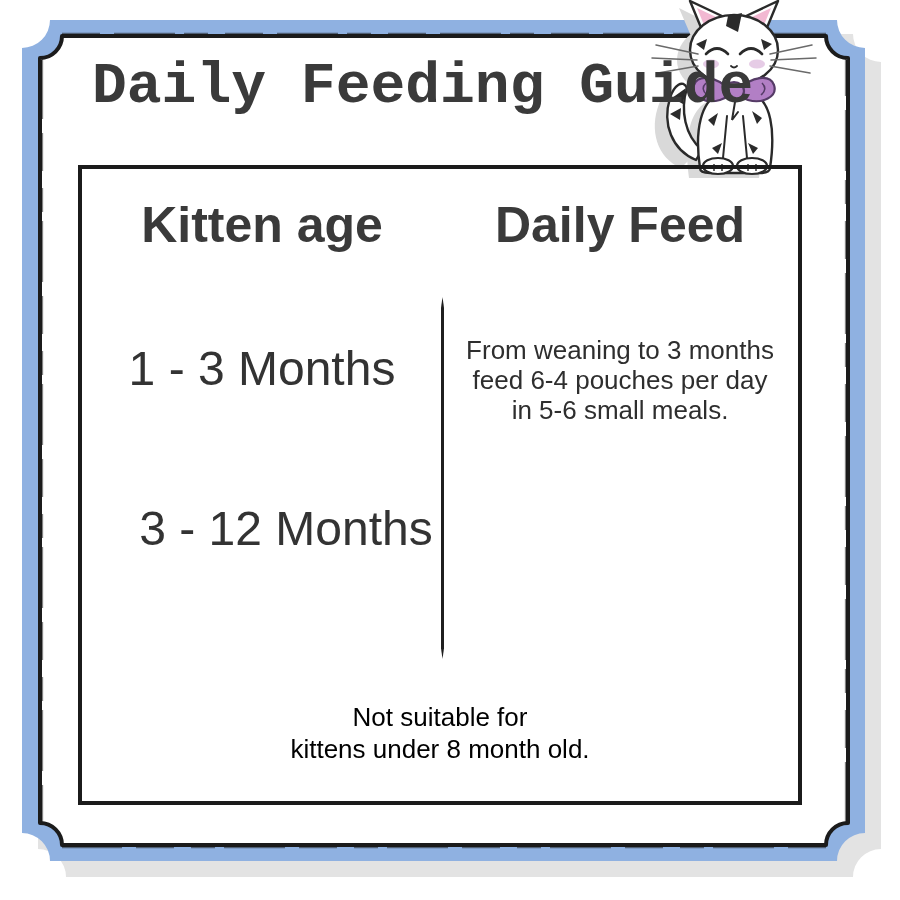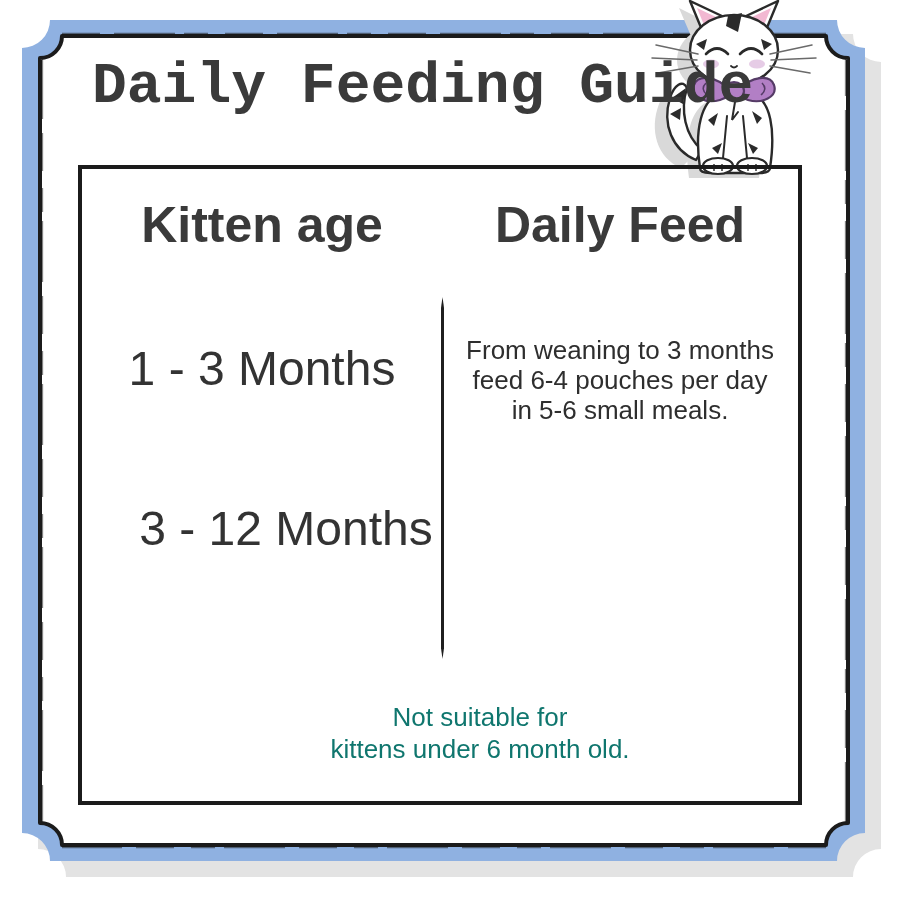--- a/index.html
+++ b/index.html
@@ -39,21 +39,21 @@
   .age-1{left:0;top:172px;}
   .age-2{left:0;top:332px;margin-left:24px;}
   .feed-cell{
     left:358px;width:360px;text-align:center;
     font-size:26px;line-height:30px;color:#2e2e2e;
   }
   .feed-1{top:166px;}
   .feed-2{top:350px;}
   .note-cell{
     left:0;top:532px;width:716px;text-align:center;
-    font-size:26px;line-height:32px;color:#0f766e;padding-left:40px;
+    font-size:26px;line-height:32px;color:#000000;
   }
 </style>
 </head>
 <body>
 
 <svg id="frame-svg" class="abs" viewBox="0 0 900 900" xmlns="http://www.w3.org/2000/svg" aria-hidden="true">
 
   <path d="M 66,34 H 853 A 28 28 0 0 0 881,62 V 849 A 28 28 0 0 0 853,877 H 66 A 28 28 0 0 0 38,849 V 62 A 28 28 0 0 0 66,34 Z" fill="#E3E3E3"></path>
 
   <path d="M 50,20 H 837 A 28 28 0 0 0 865,48 V 833 A 28 28 0 0 0 837,861 H 50 A 28 28 0 0 0 22,833 V 48 A 28 28 0 0 0 50,20 Z" fill="#8FB1E1"></path>
@@ -130,15 +130,15 @@
   <div class="abs feed-cell feed-1">
     <div>From weaning to 3 months</div>
     <div>feed 6-4 pouches per day</div>
     <div>in 5-6 small meals.</div>
   </div>
 
   <div class="abs age-cell age-2">3 - 12 Months</div>
 
   <div class="abs note-cell">
     <div>Not suitable for</div>
-    <div>kittens under 6 month old.</div>
+    <div>kittens under 8 month old.</div>
   </div>
 </div>
 
 </body></html>

